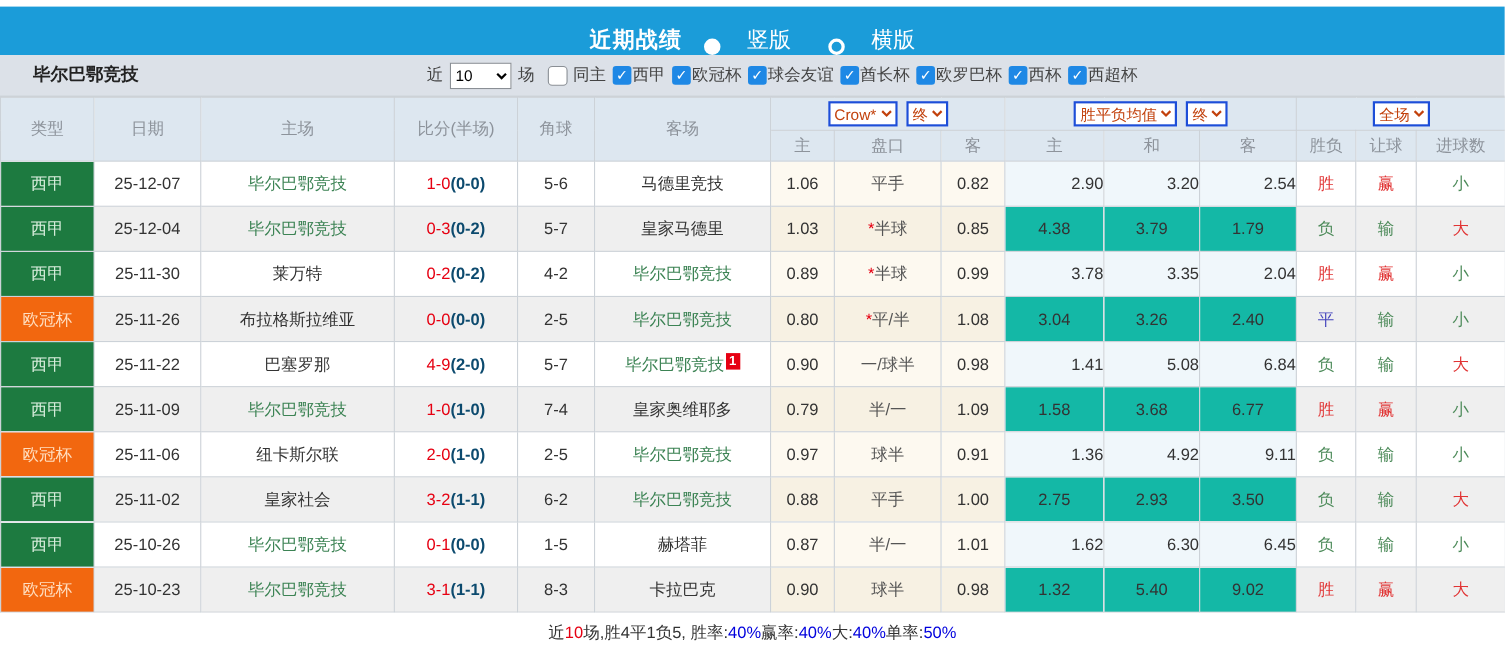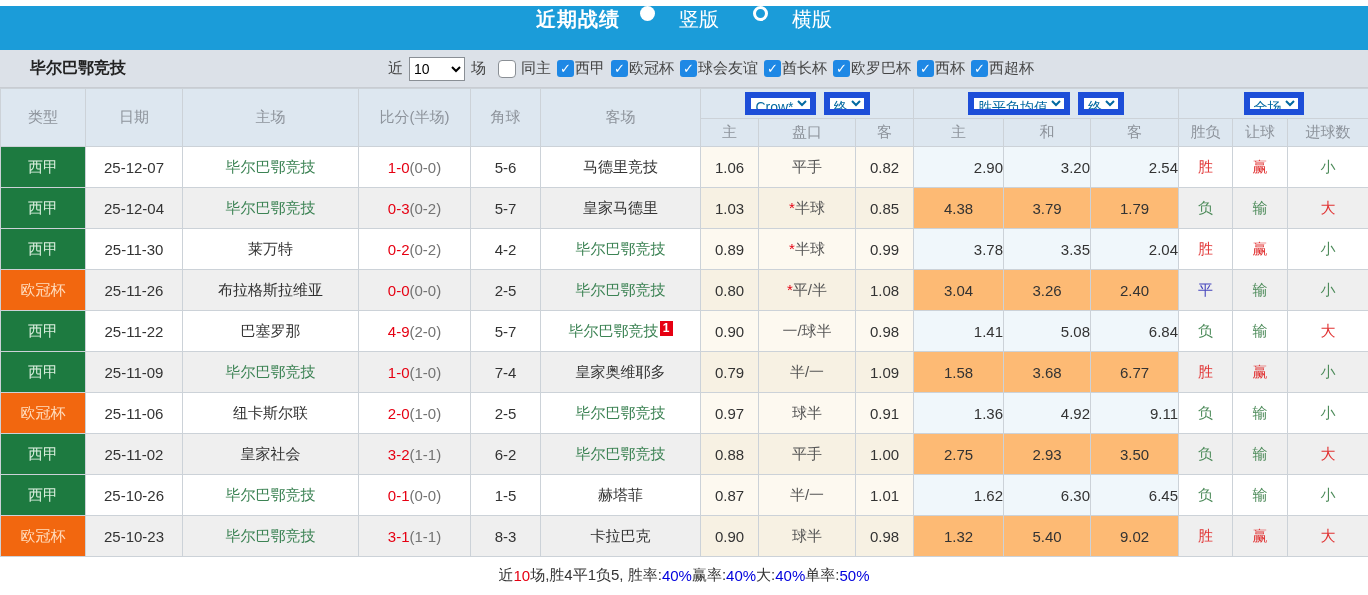--- a/index.html
+++ b/index.html
@@ -5,21 +5,21 @@
   * { box-sizing: border-box; margin: 0; padding: 0; }
   body {
     width: 1368px; height: 595px;
     font-family: "Liberation Sans", "DejaVu Sans", sans-serif;
     background: #fff; overflow: hidden;
   }
   .top-strip { height: 6px; background: #fff; }
   
   .title-bar {
     height: 44px; background: #1b9cd9; color: #fff;
-    display: flex; align-items: flex-start; justify-content: center; gap: 20px;
+    display: flex; align-items: flex-end; justify-content: center; gap: 20px;
   }
   .title-bar .title { font-size: 20px; font-weight: bold; letter-spacing: 1px; }
   .radio-dot {
     display: inline-block; width: 15px; height: 15px; border-radius: 50%;
     background: #fff; vertical-align: middle;
   }
   .radio-ring {
     display: inline-block; width: 15px; height: 15px; border-radius: 50%;
     border: 3.5px solid #fff; background: transparent; vertical-align: middle; margin-left: 14px;
   }
@@ -42,35 +42,35 @@
     display: inline-block; width: 17px; height: 17px; background: #1e88e5;
     border-radius: 3px; color: #fff; font-size: 13px; line-height: 17px;
     text-align: center; font-weight: bold; margin-left: 6px; margin-right: 1px;
   }
   
   table { border-collapse: collapse; width: 1368px; table-layout: fixed; font-size: 15px; }
   th, td { border: 1px solid #ccd2d8; text-align: center; overflow: hidden; white-space: nowrap; }
   thead th { background: #dde7f0; color: #8d939b; font-weight: normal; }
   thead tr.h1 th { height: 30px; }
   thead tr.h2 th { height: 28px; }
-  thead select { font-size: 14px; height: 23px; border: 6px solid #1d4ed8; background: #fff; color:#0369a1;text-align:right; }
+  thead select { font-size: 14px; height: 23px; border: 2px solid #1d4ed8; background: #fff; color:#c2410c; }
   .sel-gap { display: inline-block; width: 8px; }
   tbody tr { height: 41px; }
   tbody td { color: #333; }
   .row-odd  td.col-plain { background: #fff; }
   .row-even td.col-plain { background: #efefef; }
   .row-odd  td.col-ah { background: #fdf9f0; }
   .row-even td.col-ah { background: #f7f1e3; }
   .row-odd  td.col-eu { background: #f0f7fb; text-align: right; }
-  .row-even td.col-eu { background: #fdba74; }
+  .row-even td.col-eu { background: #14b8a6; }
   td.league-green  { background: #1d7a40; color: #d9eedd; }
   td.league-orange { background: #f2670f; color: #ffdec0; }
   .team-green { color: #3c8354; }
   .score-red { color: #e60012; }
-  .half-score { color: #737373; }
+  .half-score { color: #0c4a6e; font-weight: bold; }
   .star { color: #e60012; }
   .hcap { color: #555; }
   .c-red { color: #e13434; }
   .c-green { color: #4d8b5a; }
   .c-blue { color: #4545bd; }
   .redcard {
     display: inline-block; background: #e60012; color: #fff; font-size: 12px;
     font-weight: bold; width: 13px; height: 15px; line-height: 15px;
     vertical-align: 4px; margin-left: 1px;
   }

